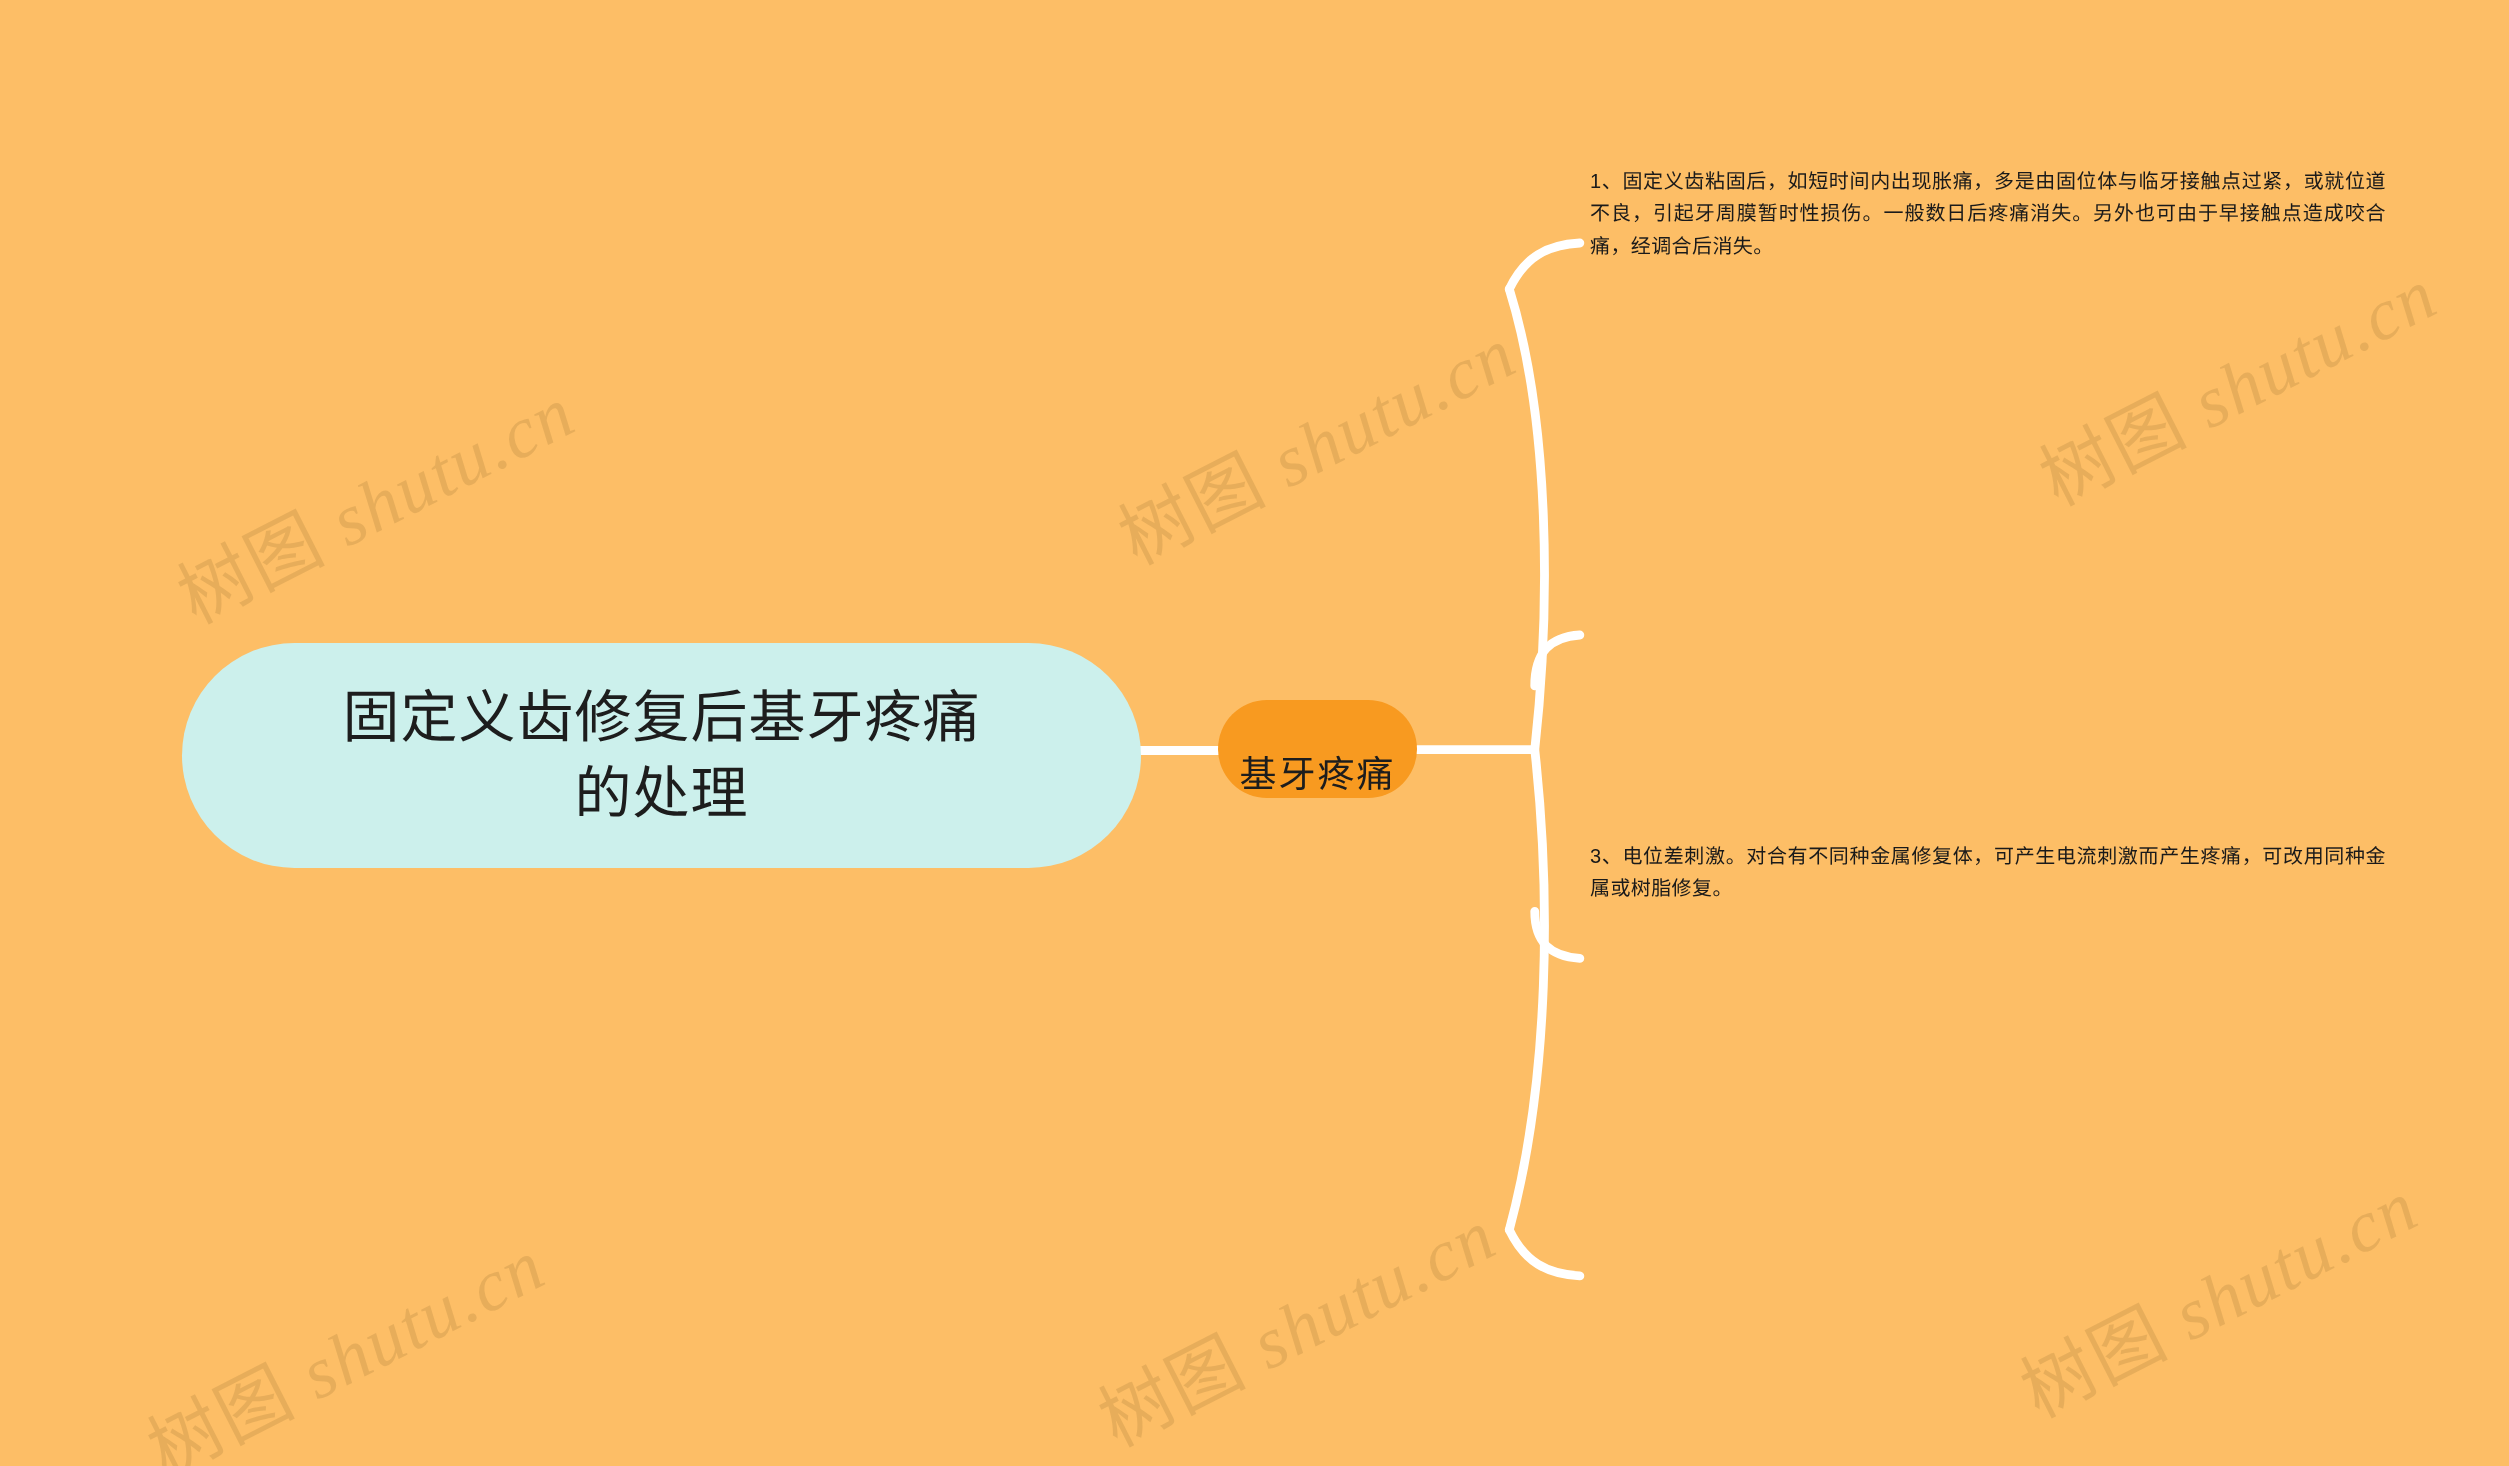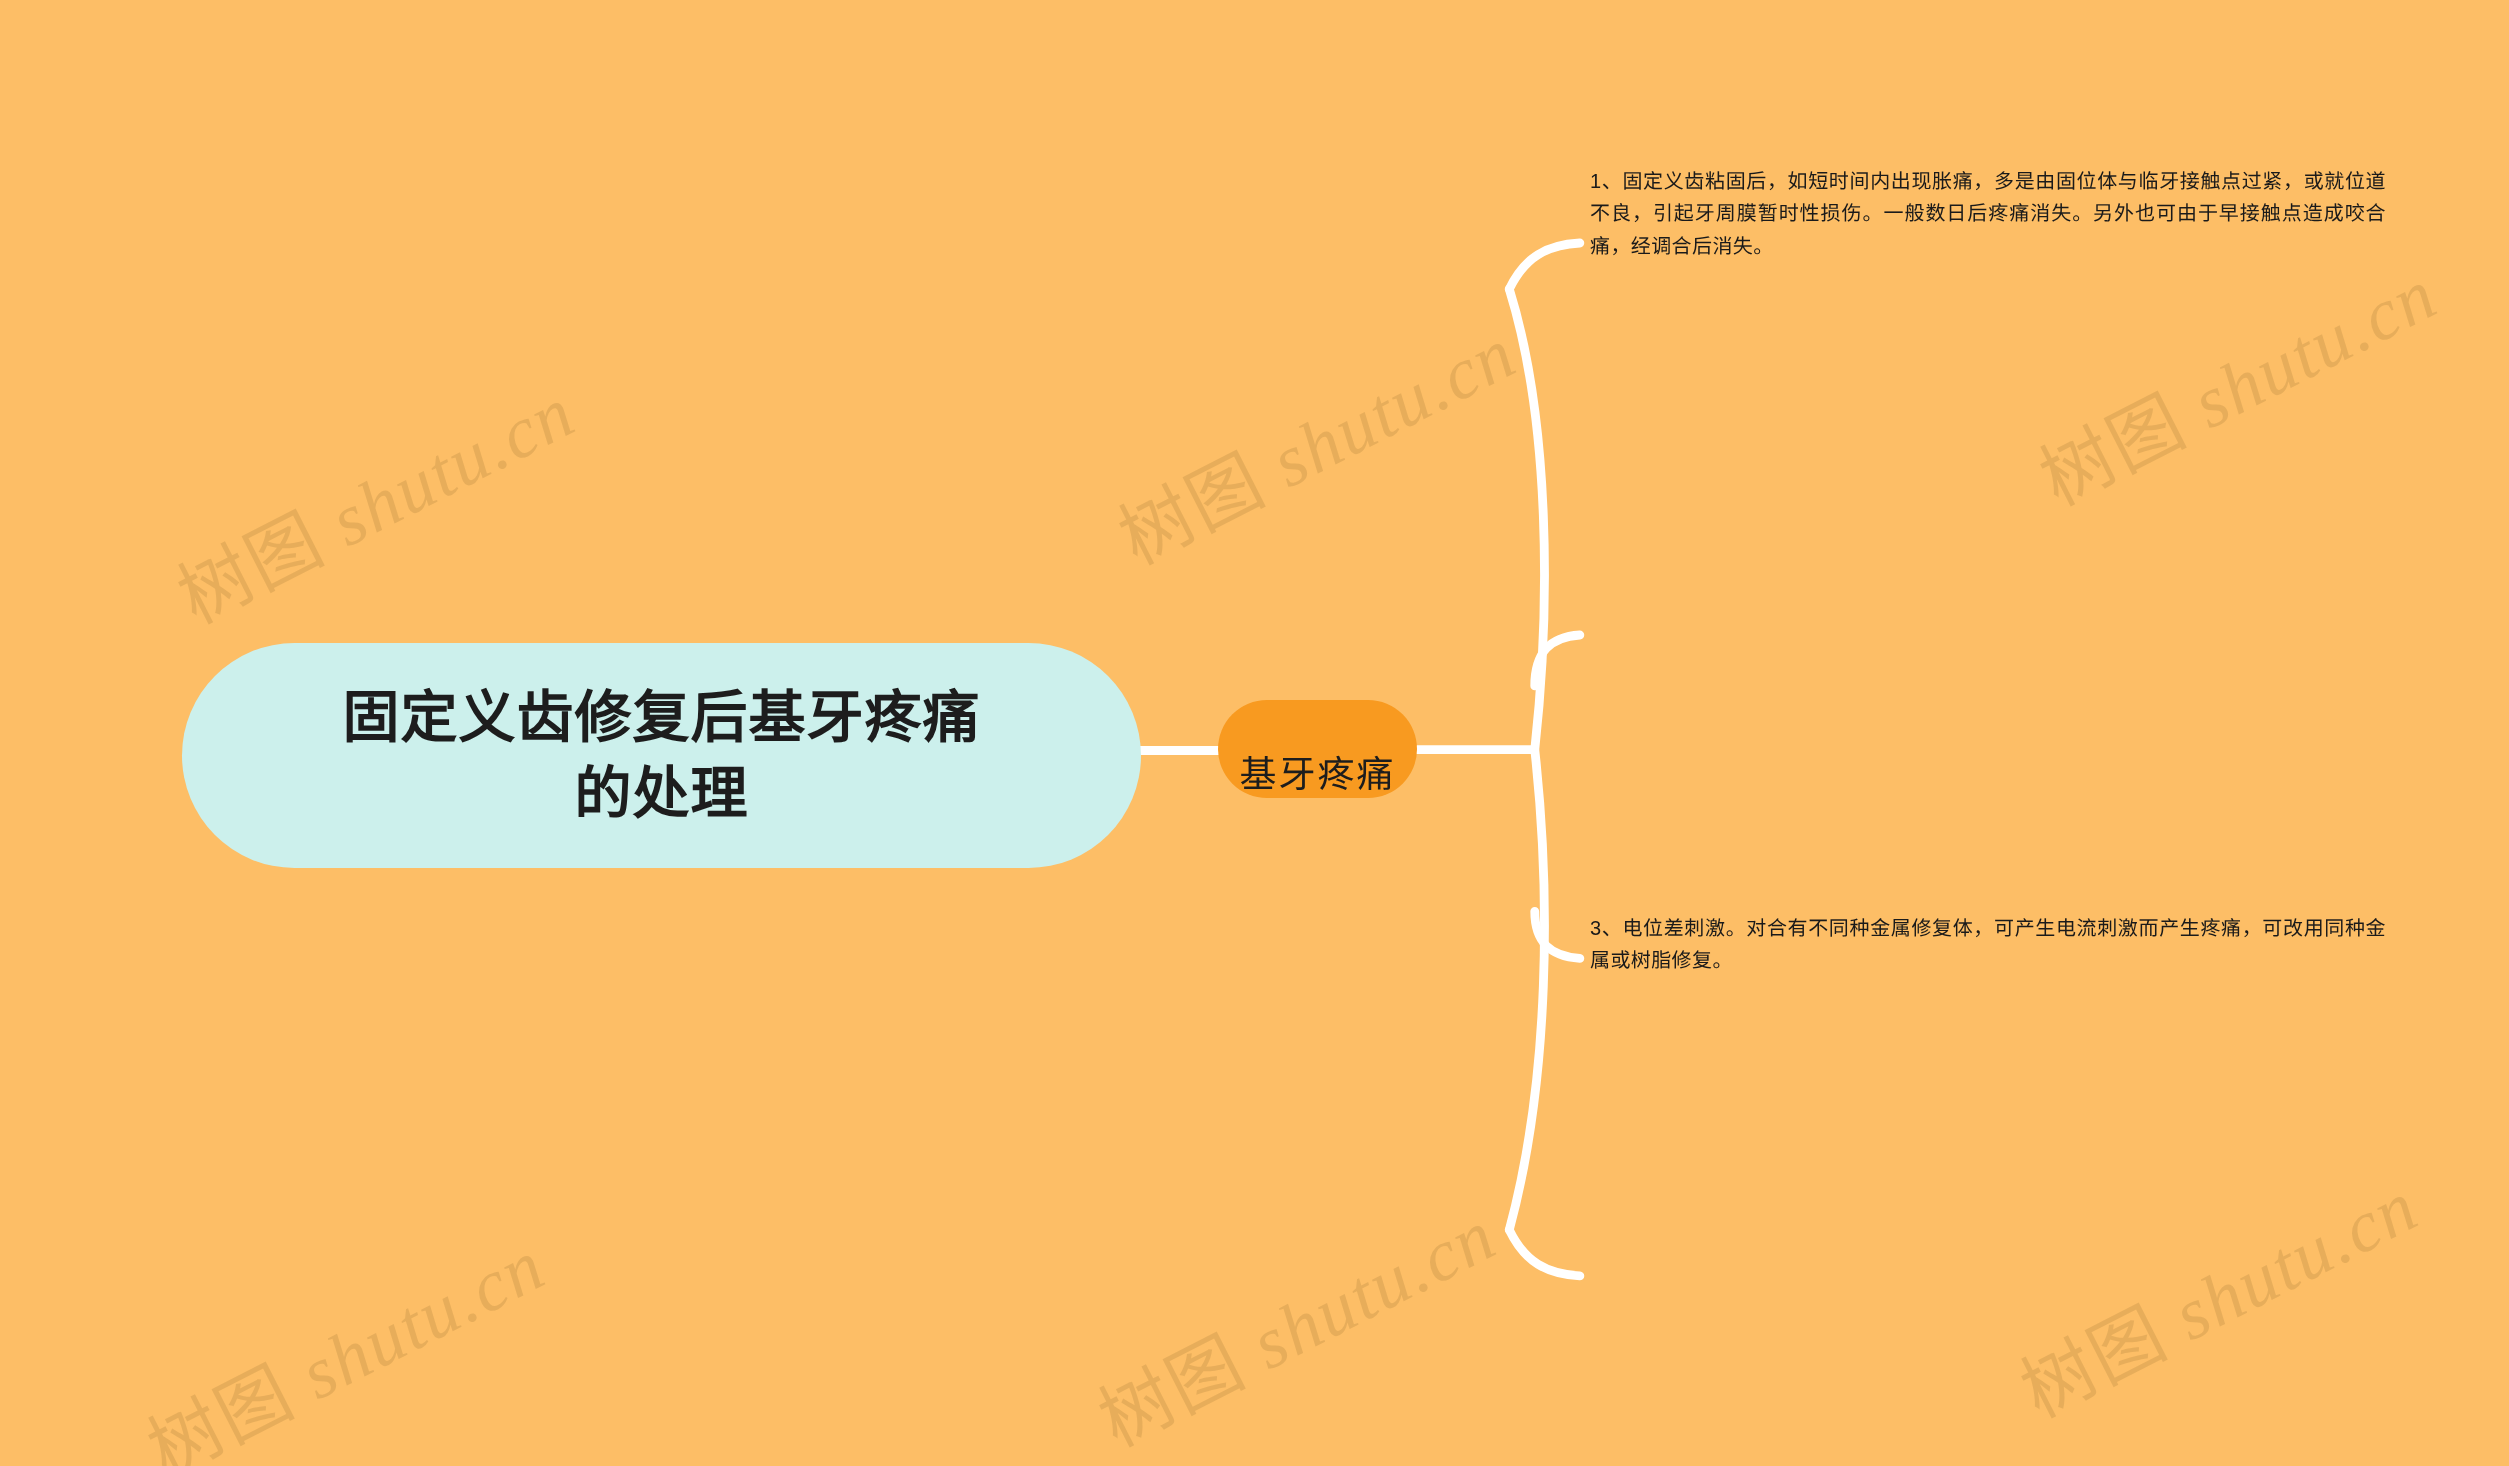--- a/index.html
+++ b/index.html
@@ -62,21 +62,21 @@
     justify-content: center;
     z-index: 20;
     box-sizing: border-box;
     padding: 0 59px;
   }
   #root-node-label {
     font-size: 57px;
     line-height: 1.32;
     color: #1d1d1d;
     text-align: center;
-    font-weight: 700;
+    font-weight: 400;
     letter-spacing: 1px;
     white-space: pre-line;
   }
 
   
   #trunk-connector {
     position: absolute;
     left: 1132px;
     top: 746px;
     width: 108px;
@@ -129,21 +129,21 @@
     font-size: 20px;
     line-height: 1.62;
     color: #1a1a1a;
     text-align: justify;
     text-justify: inter-ideograph;
     letter-spacing: 0.4px;
     word-break: break-all;
   }
   #leaf-block-1 { top: 165px; }
   #leaf-block-2 { top: 529px; }
-  #leaf-block-3 { top: 912px; }
+  #leaf-block-3 { top: 840px; }
   #leaf-block-4 { top: 1134px; }
 </style>
 </head>
 <body>
 
 <div id="mindmap-canvas">
 
   <div id="watermark-layer">
     <div class="watermark-tile" style="left:157px; top:549px;"><span class="wm-cjk">树图</span> <span>shutu.cn</span></div>
     <div class="watermark-tile" style="left:1098px; top:490px;"><span class="wm-cjk">树图</span> <span>shutu.cn</span></div>

